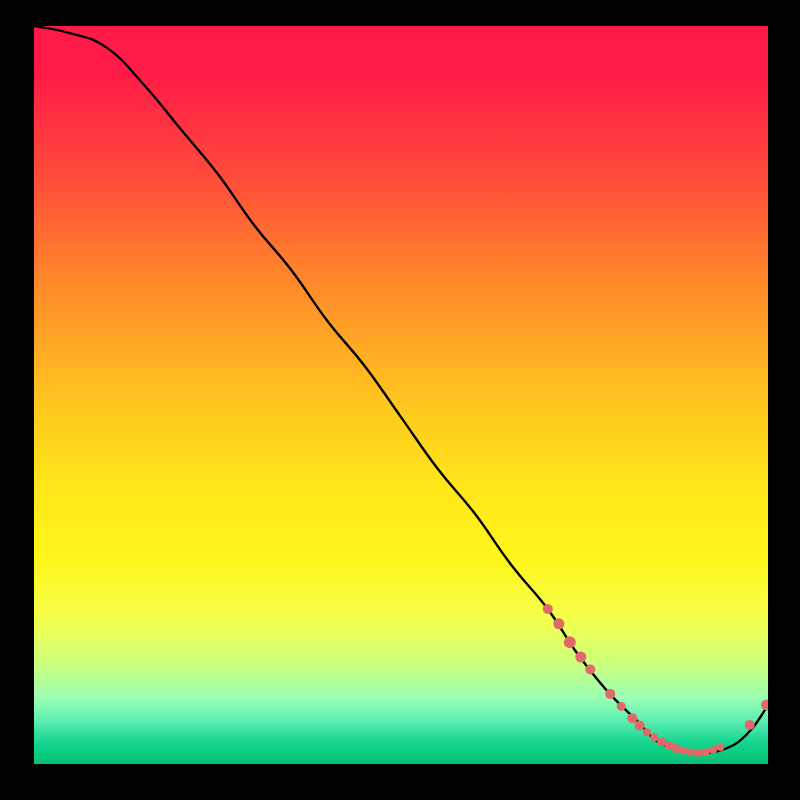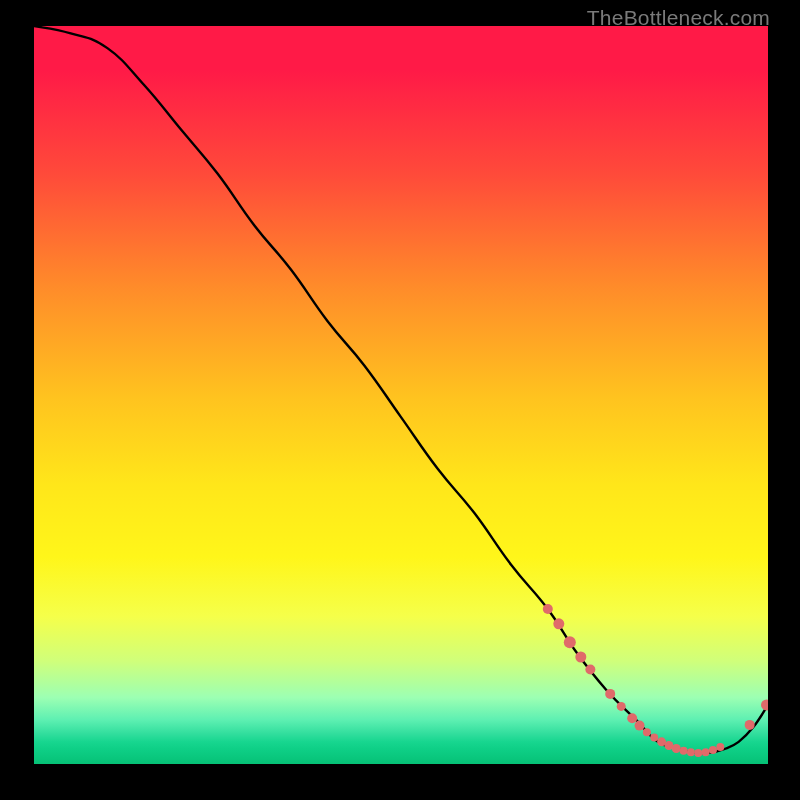--- a/index.html
+++ b/index.html
@@ -89,14 +89,13 @@
           <circle cx="656.93" cy="726.19" r="4.00" fill="#e06a6a"></circle>
           <circle cx="664.27" cy="726.93" r="4.00" fill="#e06a6a"></circle>
           <circle cx="671.61" cy="726.19" r="4.00" fill="#e06a6a"></circle>
           <circle cx="678.95" cy="723.98" r="4.00" fill="#e06a6a"></circle>
           <circle cx="686.29" cy="721.03" r="4.00" fill="#e06a6a"></circle>
           <circle cx="715.65" cy="698.89" r="5.00" fill="#e06a6a"></circle>
           <circle cx="732.53" cy="678.96" r="5.50" fill="#e06a6a"></circle>
         </g>
     </svg>
   </div>
-  <div class="watermark">TheBottleneck.com</div>
 </div>
 
 </body></html>

